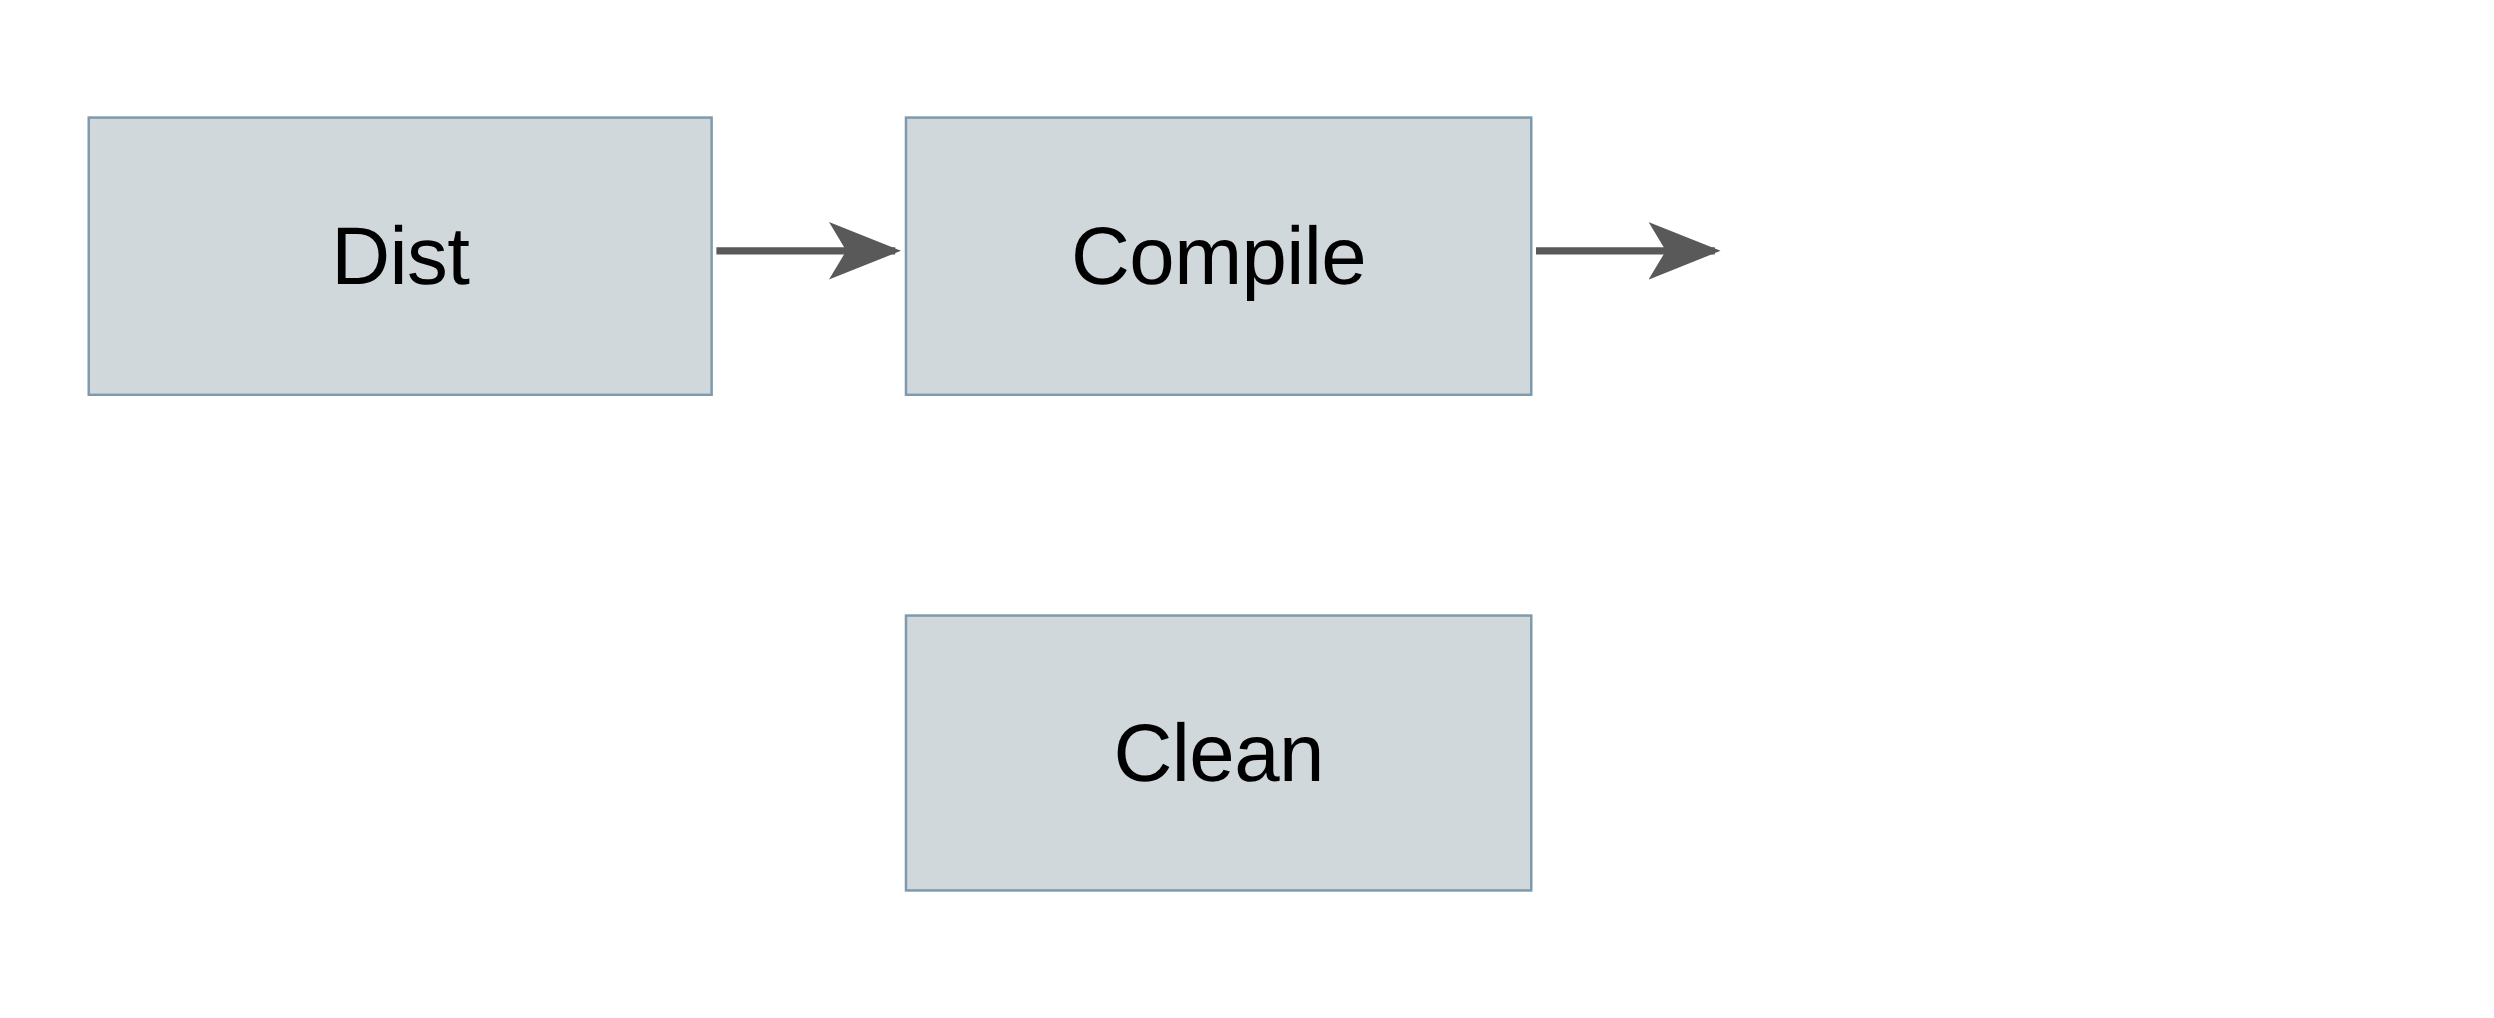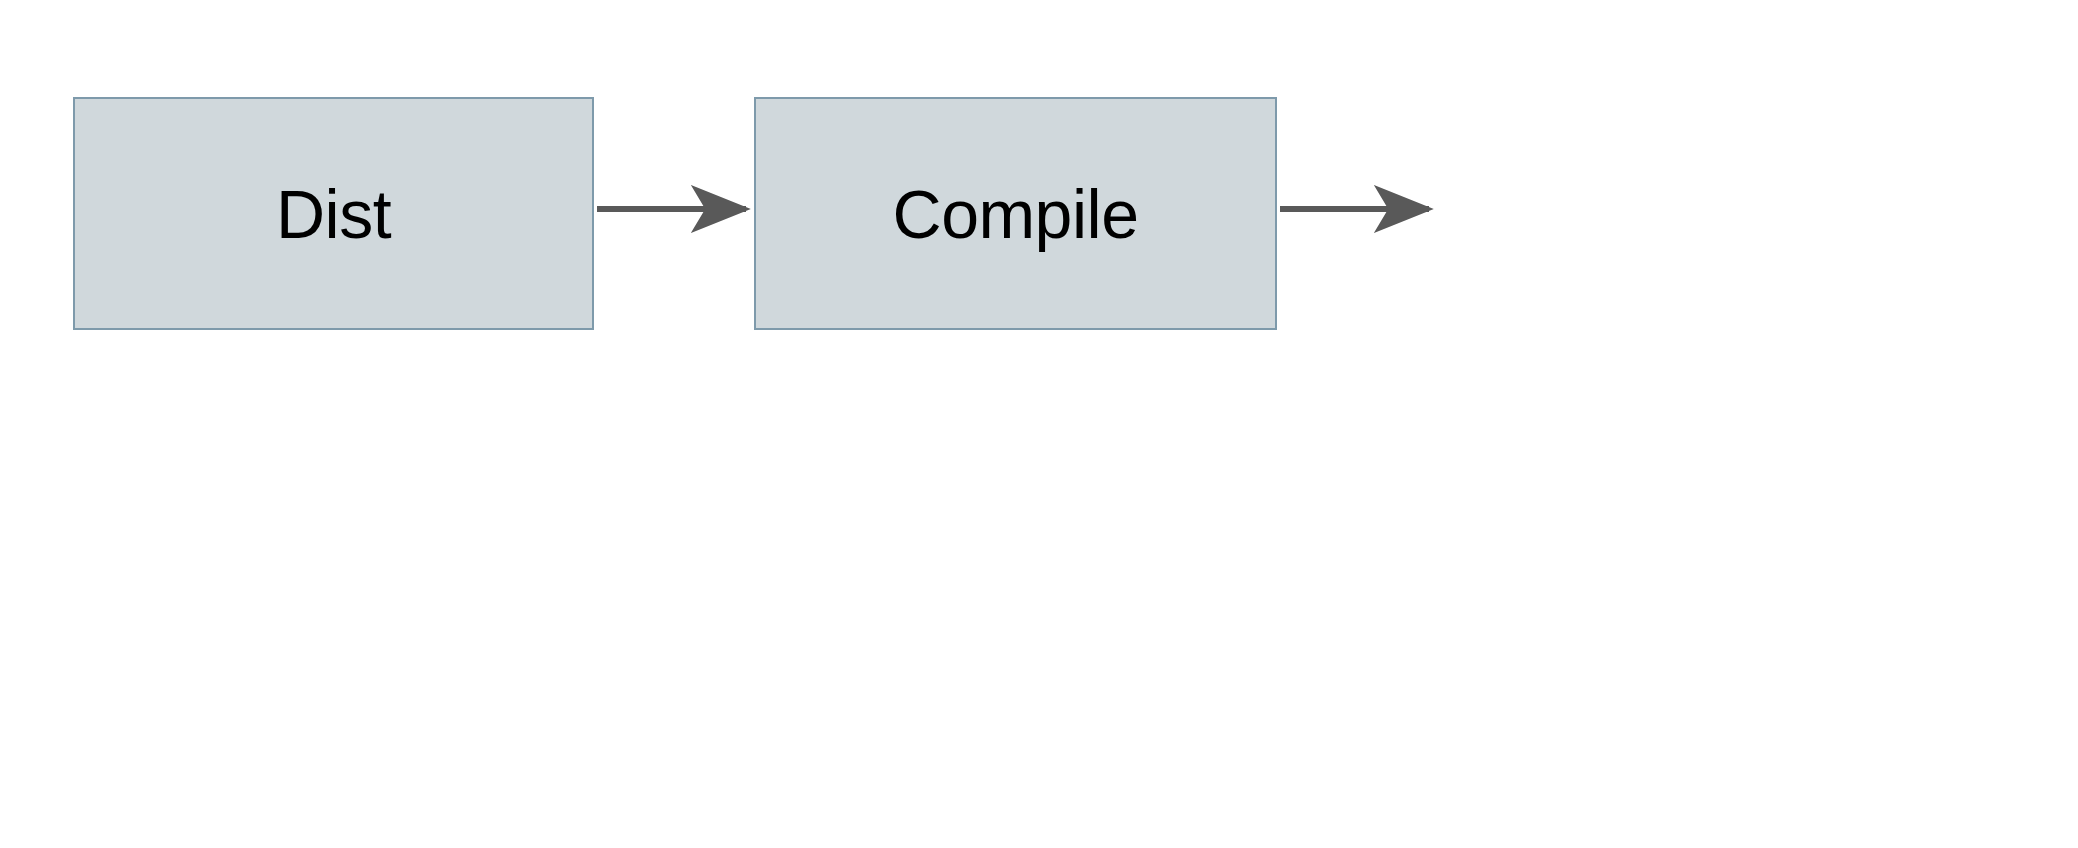--- a/index.html
+++ b/index.html
@@ -68,14 +68,17 @@
 
   <div class="node" style="left:754px; top:97px; width:523px; height:233px;">
     <span class="node-label">Compile</span>
   </div>
 
   <div class="node" style="left:73px; top:97px; width:521px; height:233px;">
     <span class="node-label">Dist</span>
   </div>
 
 
+  <div class="node" style="left:754px; top:512px; width:523px; height:231px;">
+    <span class="node-label">Clean</span>
+  </div>
 
 </div>
 
 </body></html>

